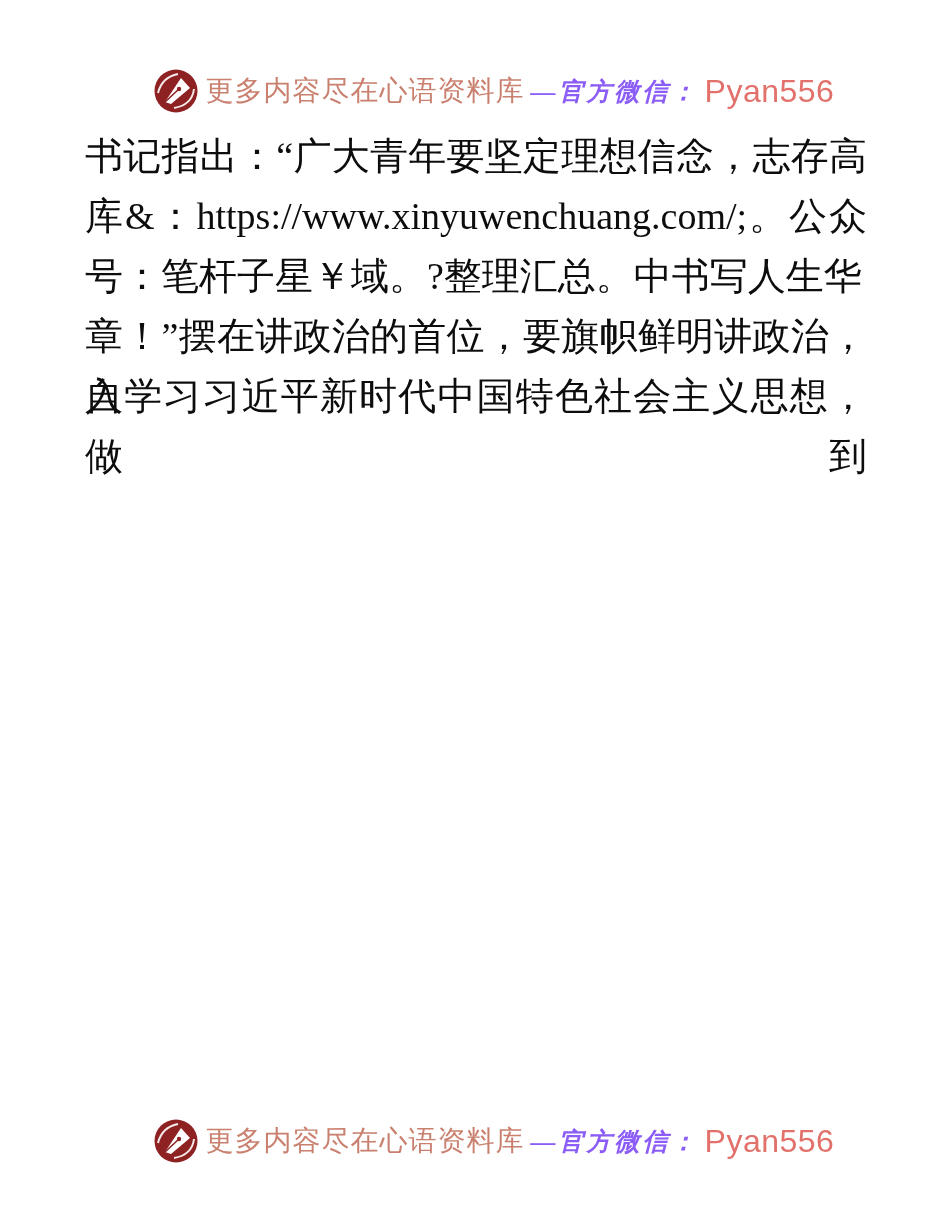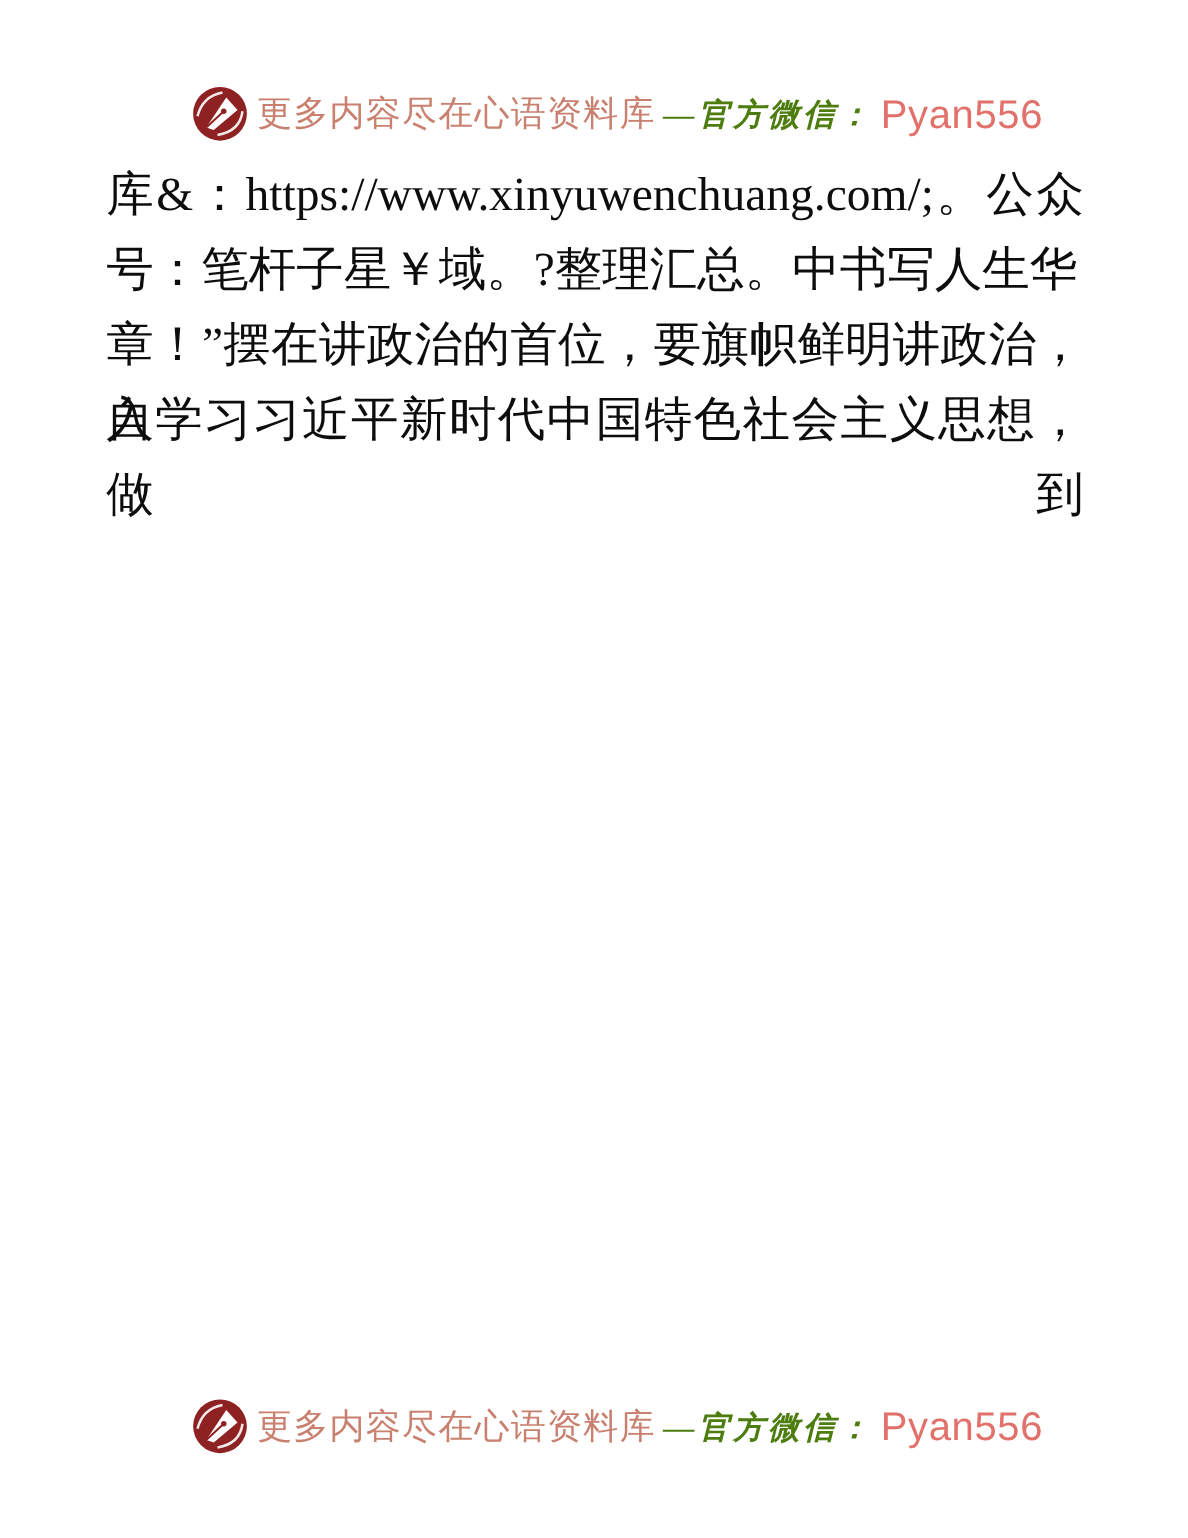--- a/index.html
+++ b/index.html
@@ -26,21 +26,21 @@
   .brandbar.top { top: 62px; }
   .brandbar.bottom { top: 1112px; }
   .logo { width: 48px; height: 48px; display: inline-block; flex: 0 0 auto; }
   .brand-text {
     color: #c9806f;
     font-size: 28px;
     letter-spacing: 1px;
     font-weight: 400;
   }
   .wechat-label {
-    color: #4d7c0f;
+    color: #8b5cf6;
     font-size: 25px;
     font-style: italic;
     letter-spacing: 3px;
     font-weight: 600;
   }
   .wechat-id {
     color: #e2716b;
     font-size: 32px;
     font-family: "Liberation Sans", "DejaVu Sans", sans-serif;
     letter-spacing: 0.5px;
@@ -86,20 +86,21 @@
         <circle cx="27" cy="22" r="2.2" fill="#8e2222"></circle>
       </svg>
     </span>
     <span class="brand-text">更多内容尽在心语资料库</span>
     <span class="wechat-label">—官方微信：</span>
     <span class="wechat-id">Pyan556</span>
   </div>
 
   <div class="content">
     <div class="para">
+      <div class="ln">书记指出：“广大青年要坚定理想信念，志存高</div>
       <div class="ln">库&amp;：https://www.xinyuwenchuang.com/;。公众</div>
       <div class="ln natural">号：笔杆子星￥域。?整理汇总。中书写人生华</div>
       <div class="ln">章！”摆在讲政治的首位，要旗帜鲜明讲政治，自</div>
       <div class="ln">入学习习近平新时代中国特色社会主义思想，做到</div>
     </div>
   </div>
 
   <div class="brandbar bottom">
     <span class="logo">
       <svg viewBox="0 0 48 48" width="48" height="48" aria-hidden="true">

